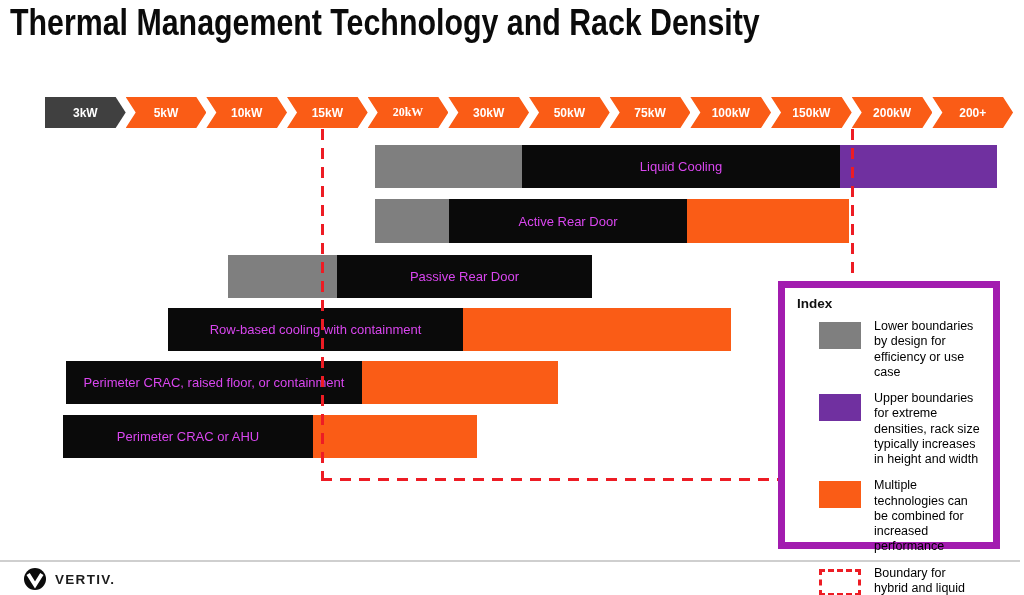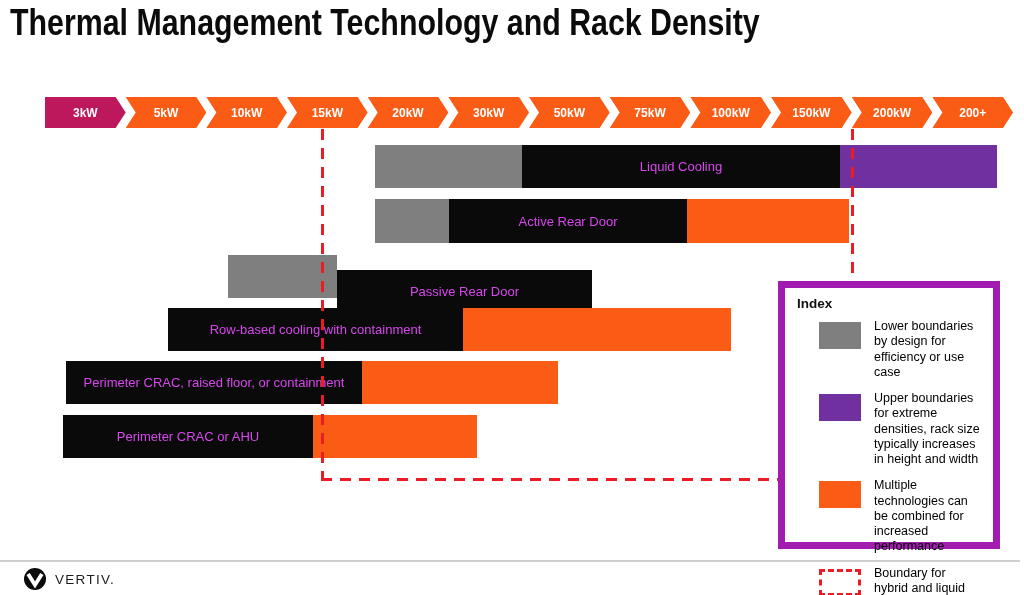--- a/index.html
+++ b/index.html
@@ -35,42 +35,42 @@
     padding:8px 10px 0 12px;}
   .legend-title{font-size:13.5px;font-weight:700;color:#111;margin-bottom:8px;}
   .legend-item{display:flex;gap:13px;margin-bottom:11px;}
   .sw{width:42px;height:27px;flex:none;margin-left:22px;margin-top:3px;}
   .sw.dashed_red{width:36px;height:21px;background:transparent !important;}
   .legend-item .txt{font-size:12.5px;line-height:1.22;color:#000000;width:136px;}
 
   
   .foot-line{position:absolute;left:0;top:560px;width:1024px;height:2px;background:#cfcfcf;}
   .brandbox{position:absolute;left:24px;top:568px;display:flex;align-items:center;gap:9px;}
-  .brand-text{font-size:13.5px;font-weight:400;letter-spacing:1.3px;color:#1c1c1c;}
+  .brand-text{font-size:13.5px;font-weight:700;letter-spacing:1.3px;color:#1c1c1c;}
 </style>
 </head>
 <body>
 
 <div id="stage">
   <div class="title">Thermal Management Technology and Rack Density</div>
 
   <div class="axis">
-      <div class="chev first" style="background: #be185d;">
+      <div class="chev first" style="background: #404040;">
         <span>3kW</span>
       </div>
       <div class="chev" style="background: rgb(250, 92, 22);">
         <span>5kW</span>
       </div>
       <div class="chev" style="background: rgb(250, 92, 22);">
         <span>10kW</span>
       </div>
       <div class="chev" style="background: rgb(250, 92, 22);">
         <span>15kW</span>
       </div>
-      <div class="chev" style="background: rgb(250, 92, 22);">
+      <div class="chev" style="background: rgb(250, 92, 22); font-family: Liberation Serif, serif;">
         <span>20kW</span>
       </div>
       <div class="chev" style="background: rgb(250, 92, 22);">
         <span>30kW</span>
       </div>
       <div class="chev" style="background: rgb(250, 92, 22);">
         <span>50kW</span>
       </div>
       <div class="chev" style="background: rgb(250, 92, 22);">
         <span>75kW</span>
@@ -94,21 +94,21 @@
       <div class="seg" style="left: 522px; top: 145px; width: 318px; height: 43px; background: rgb(10, 10, 10);">
         <span>Liquid Cooling</span>
       </div>
       <div class="seg" style="left: 840px; top: 145px; width: 157px; height: 43px; background: rgb(112, 48, 160);"></div>
       <div class="seg" style="left: 375px; top: 199px; width: 74px; height: 44px; background: rgb(127, 127, 127);"></div>
       <div class="seg" style="left: 449px; top: 199px; width: 238px; height: 44px; background: rgb(10, 10, 10);">
         <span>Active Rear Door</span>
       </div>
       <div class="seg" style="left: 687px; top: 199px; width: 162px; height: 44px; background: rgb(250, 92, 22);"></div>
       <div class="seg" style="left: 228px; top: 255px; width: 109px; height: 43px; background: rgb(127, 127, 127);"></div>
-      <div class="seg" style="left: 337px; top: 270px; width: 255px; height: 43px; background: rgb(10, 10, 10);">
+      <div class="seg" style="left: 337px; top: 255px; width: 255px; height: 43px; background: rgb(10, 10, 10);">
         <span>Passive Rear Door</span>
       </div>
       <div class="seg" style="left: 168px; top: 308px; width: 295px; height: 43px; background: rgb(10, 10, 10);">
         <span>Row-based cooling with containment</span>
       </div>
       <div class="seg" style="left: 463px; top: 308px; width: 268px; height: 43px; background: rgb(250, 92, 22);"></div>
       <div class="seg" style="left: 66px; top: 361px; width: 296px; height: 43px; background: rgb(10, 10, 10);">
         <span>Perimeter CRAC, raised floor, or containment</span>
       </div>
       <div class="seg" style="left: 362px; top: 361px; width: 196px; height: 43px; background: rgb(250, 92, 22);"></div>

